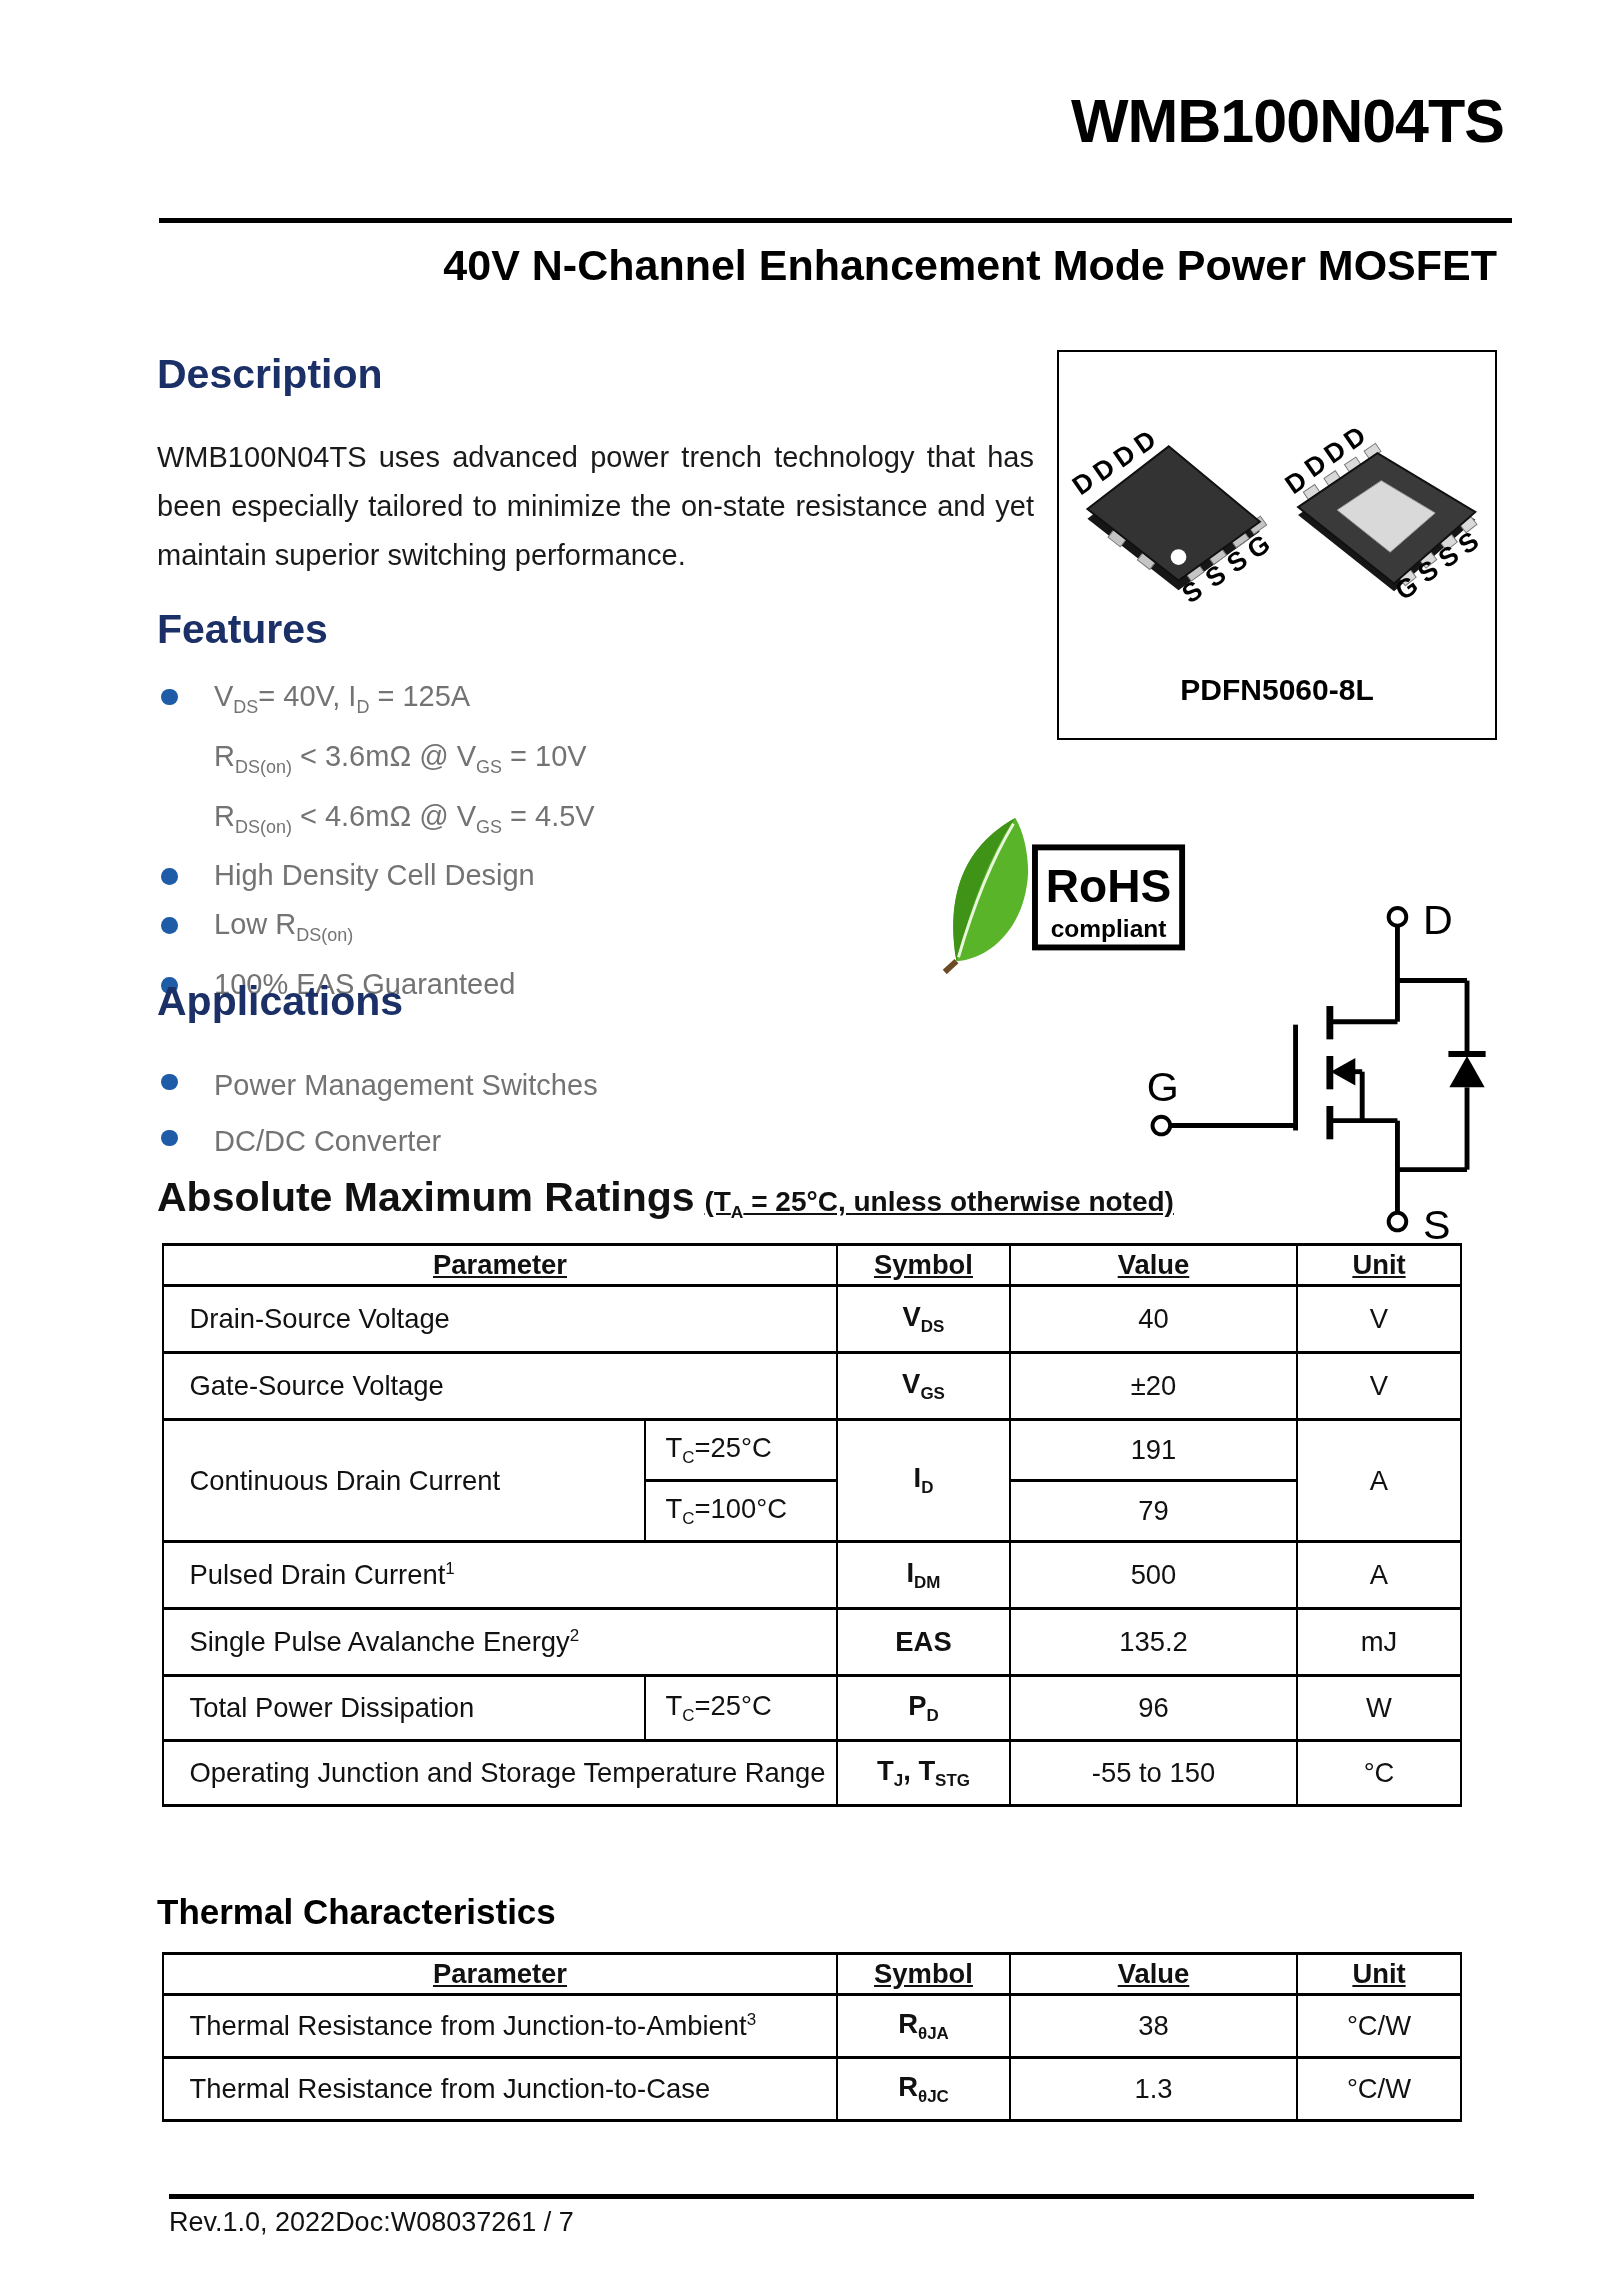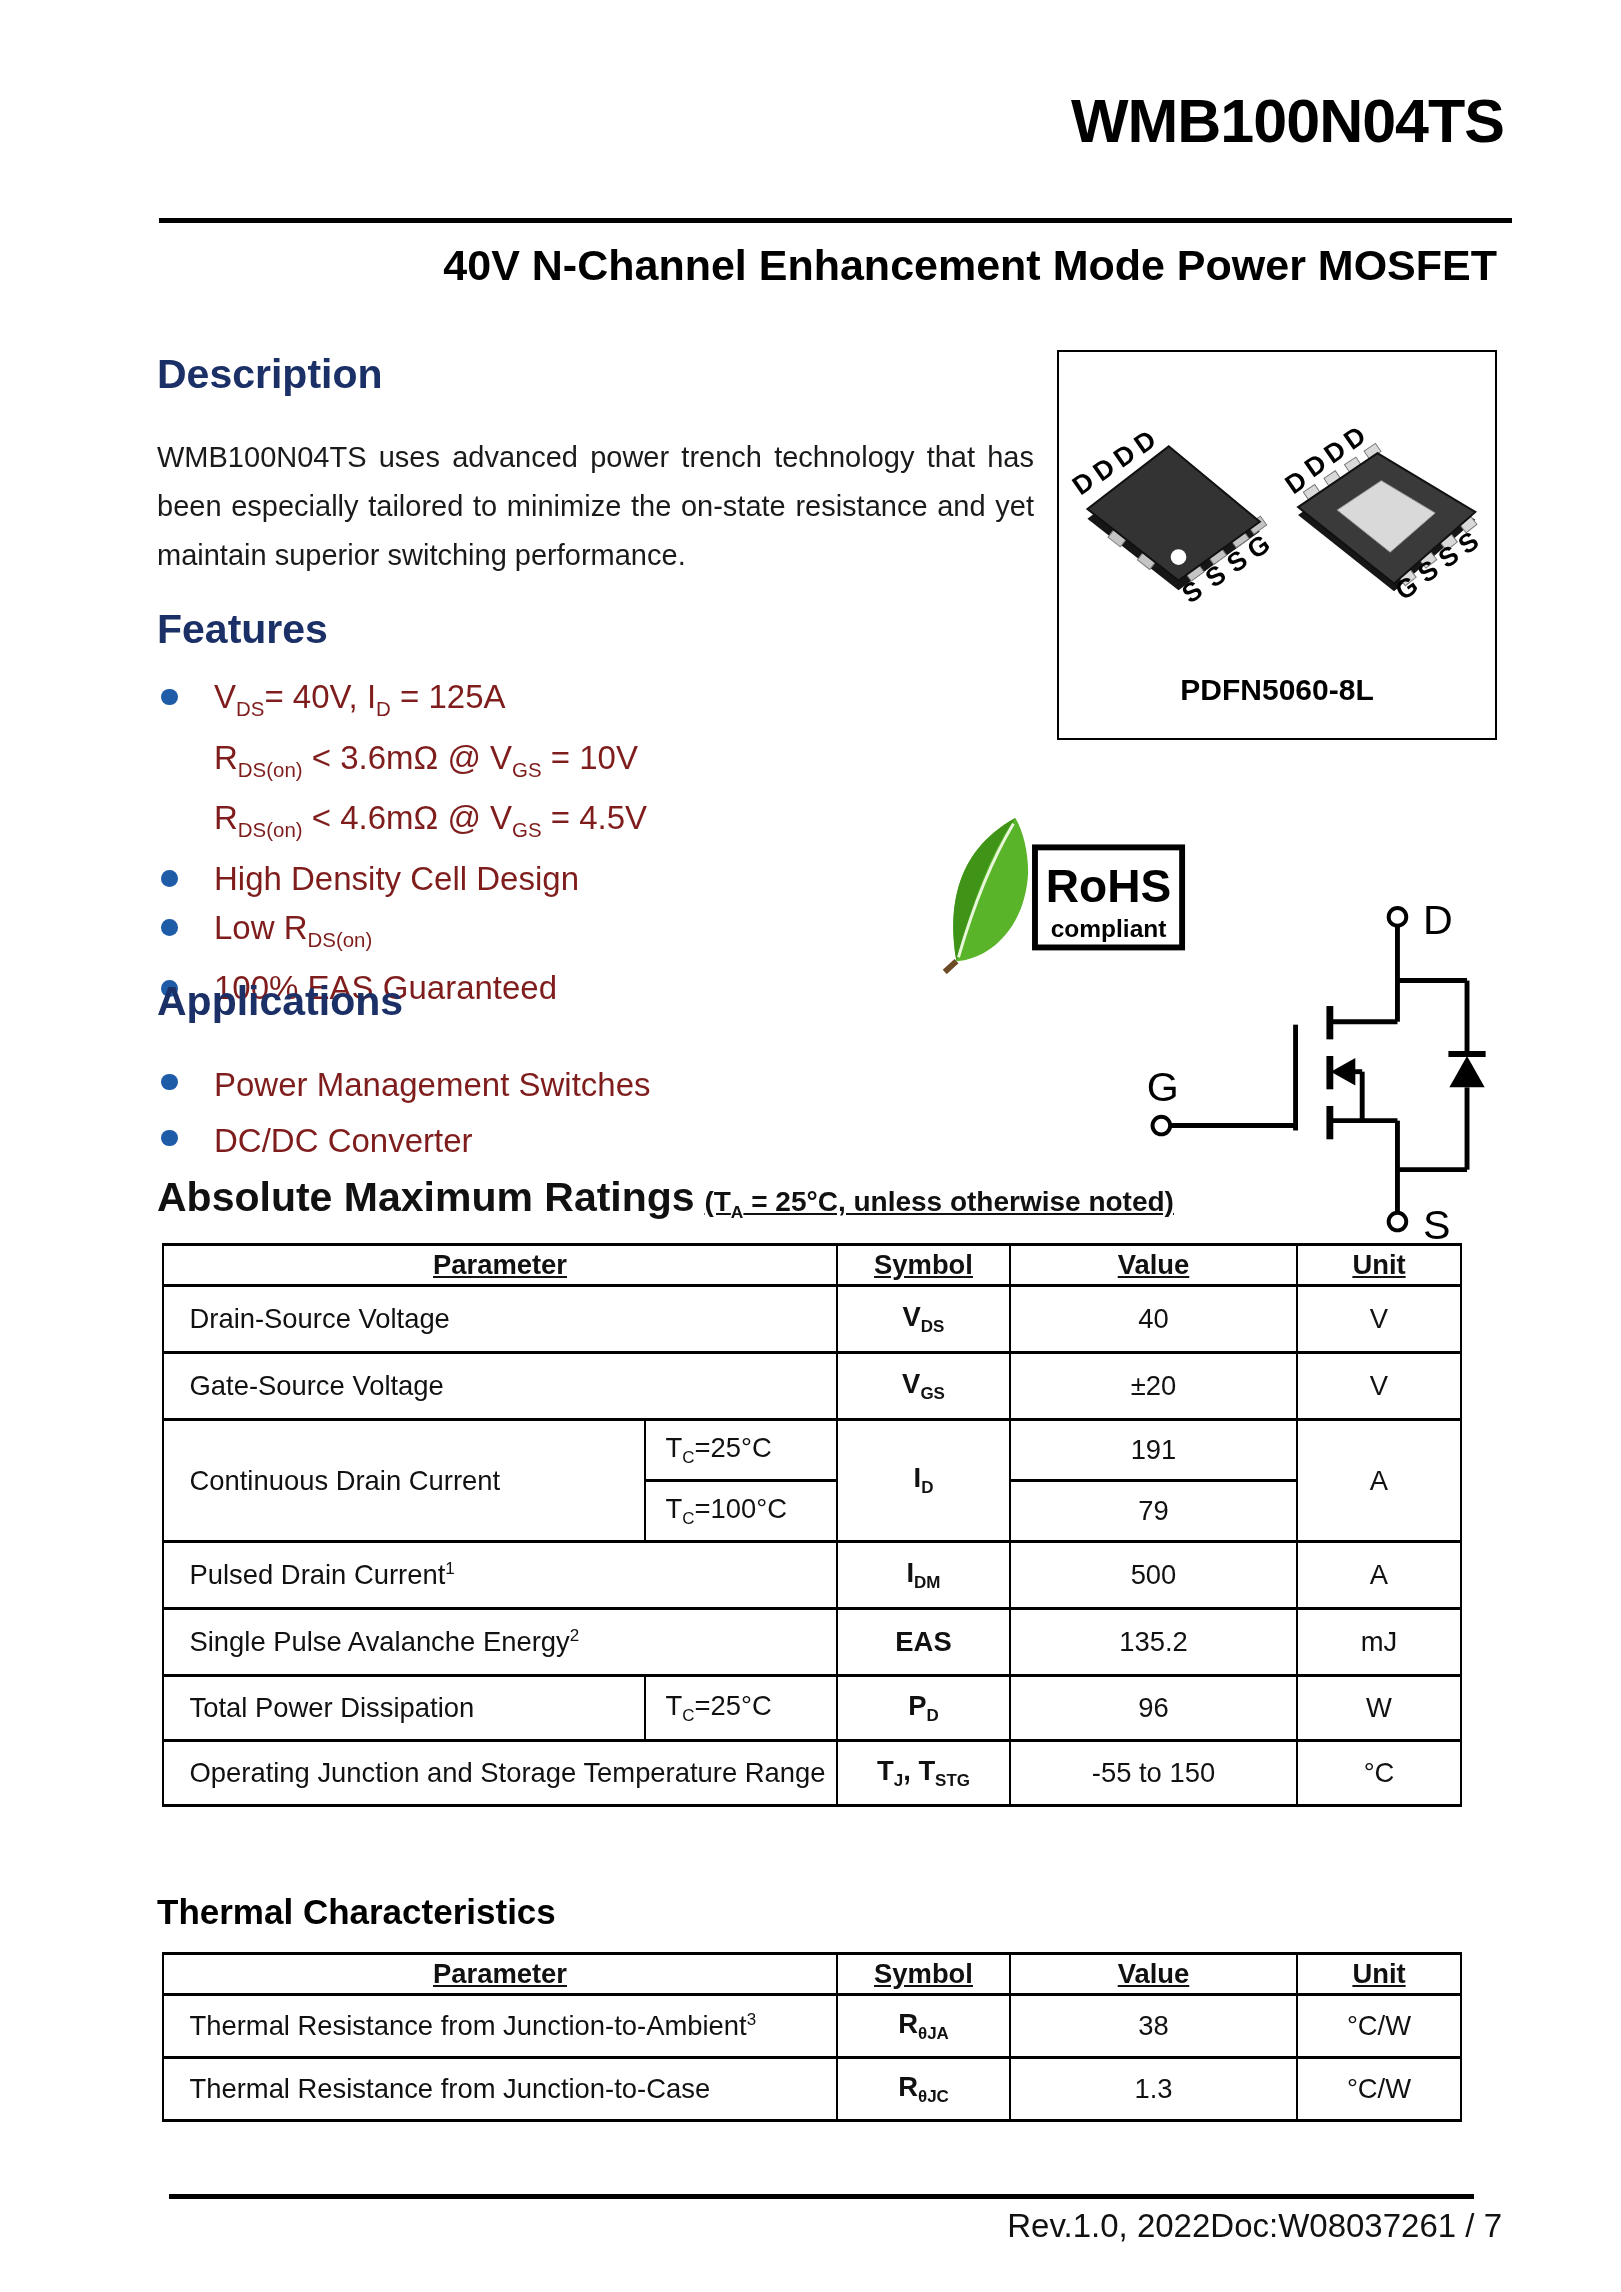--- a/index.html
+++ b/index.html
@@ -20,21 +20,21 @@
 
   
   .sec-head { font-size:41px; font-weight:bold; color:#1b3067; }
 
   
   .desc-body { top:433px; left:157px; width:877px; font-size:29px;
     line-height:49px; text-align:justify; color:#1a1a1a; }
 
   ul.dotlist { list-style:none; }
   ul.dotlist li { position:relative; padding-left:57px; line-height:49px;
-    font-size:33px; color:#7f1d1d; white-space:nowrap; }
+    font-size:29px; color:#737373; white-space:nowrap; }
   ul.dotlist li .dot { position:absolute; left:3.9px; top:16.7px; width:16.7px; height:16.7px;
     border-radius:50%; background:#1e5ca8; }
   ul.applist li { line-height:56px; }
 
   sub { font-size:0.62em; }
   sup { font-size:0.62em; }
 
   
   .amr-head { top:1174px; left:157px; display:flex; align-items:baseline; }
   .amr-head .main { font-size:41px; font-weight:bold; }
@@ -63,21 +63,21 @@
   .pkg-name { position:absolute; top:321px; left:0; width:100%; text-align:center;
     font-size:30px; font-weight:bold; color:#000; }
   .pkg-pin-label { font-size:27px; font-weight:bold; fill:#000; }
 
   .rohs-svg { top:812px; left:931px; }
   .mosfet-svg { top:863px; left:1117px; }
 
   
   .rule-bottom { top:2194px; left:169px; width:1305px; height:4.9px; background:#000; }
   .footer-row { top:2207px; left:169px; width:1305px; display:flex;
-    justify-content:flex-end; font-size:33px; color:#111;margin-left:28px; }
+    justify-content:flex-start; font-size:27px; color:#111; }
 </style>
 </head>
 <body>
 
 <div class="sheet">
 
   <div class="abs part-number">WMB100N04TS</div>
   <div class="abs rule-top"></div>
   <div class="abs subtitle">40V N-Channel Enhancement Mode Power MOSFET</div>
 

